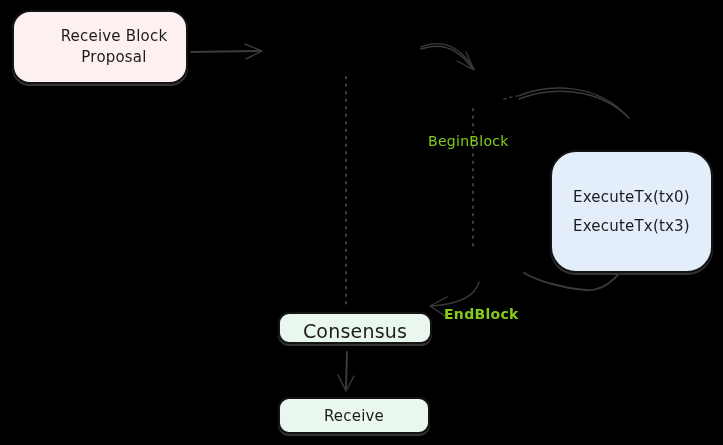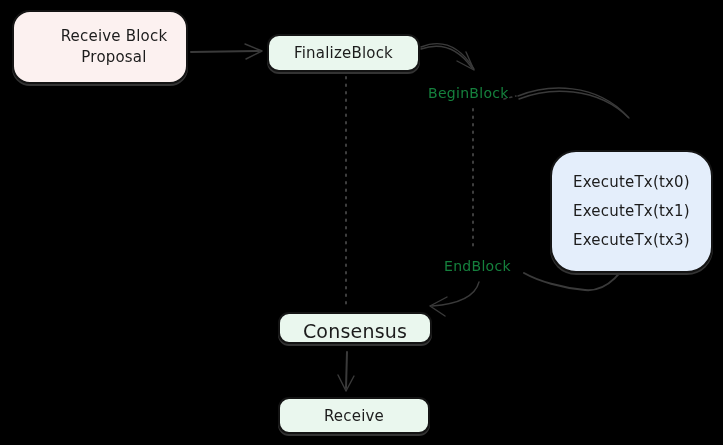--- a/index.html
+++ b/index.html
@@ -85,27 +85,28 @@
   }
   #node-commit {
     left: 278px; top: 397px; width: 152px; height: 37px;
     background: #eaf7ee;
     border-radius: 11px;
     font-size: 15px;
   }
   .phase-label {
     position: absolute;
     z-index: 2;
-    color: #15803d;
+    color: #84cc16;
     font-size: 14px;
     letter-spacing: 0.3px;
     white-space: nowrap;
+    margin-top: 48px;
   }
   #label-beginblock { left: 428px; top: 85px; }
-  #label-endblock  { left: 444px; top: 258px; }
+  #label-endblock  { left: 444px; top: 258px; font-weight: bold; }
 </style>
 </head>
 <body>
 
 <div id="canvas">
 
   <svg id="connectors" viewBox="0 0 723 445" xmlns="http://www.w3.org/2000/svg">
 
     <g>
       <path class="connector" d="M191 52 L259 51"></path>
@@ -139,29 +140,25 @@
       <path class="connector" d="M347 352 L346 388"></path>
       <path class="connector thin" d="M346 391 L338 375 M346 391 L354 376"></path>
     </g>
   </svg>
 
   <div class="node" id="node-receive">
     <span class="line">Receive Block</span>
     <span class="line">Proposal</span>
   </div>
 
-  <div class="node" id="node-finalize">
-    <span class="line">FinalizeBlock</span>
-  </div>
 
   <div class="phase-label" id="label-beginblock">BeginBlock</div>
 
   <div class="node" id="node-execute">
     <span class="line">ExecuteTx(tx0)</span>
-    <span class="line">ExecuteTx(tx1)</span>
     <span class="line">ExecuteTx(tx3)</span>
   </div>
 
   <div class="phase-label" id="label-endblock">EndBlock</div>
 
   <div class="node" id="node-consensus">
     <span class="line">Consensus</span>
   </div>
 
   <div class="node" id="node-commit">

